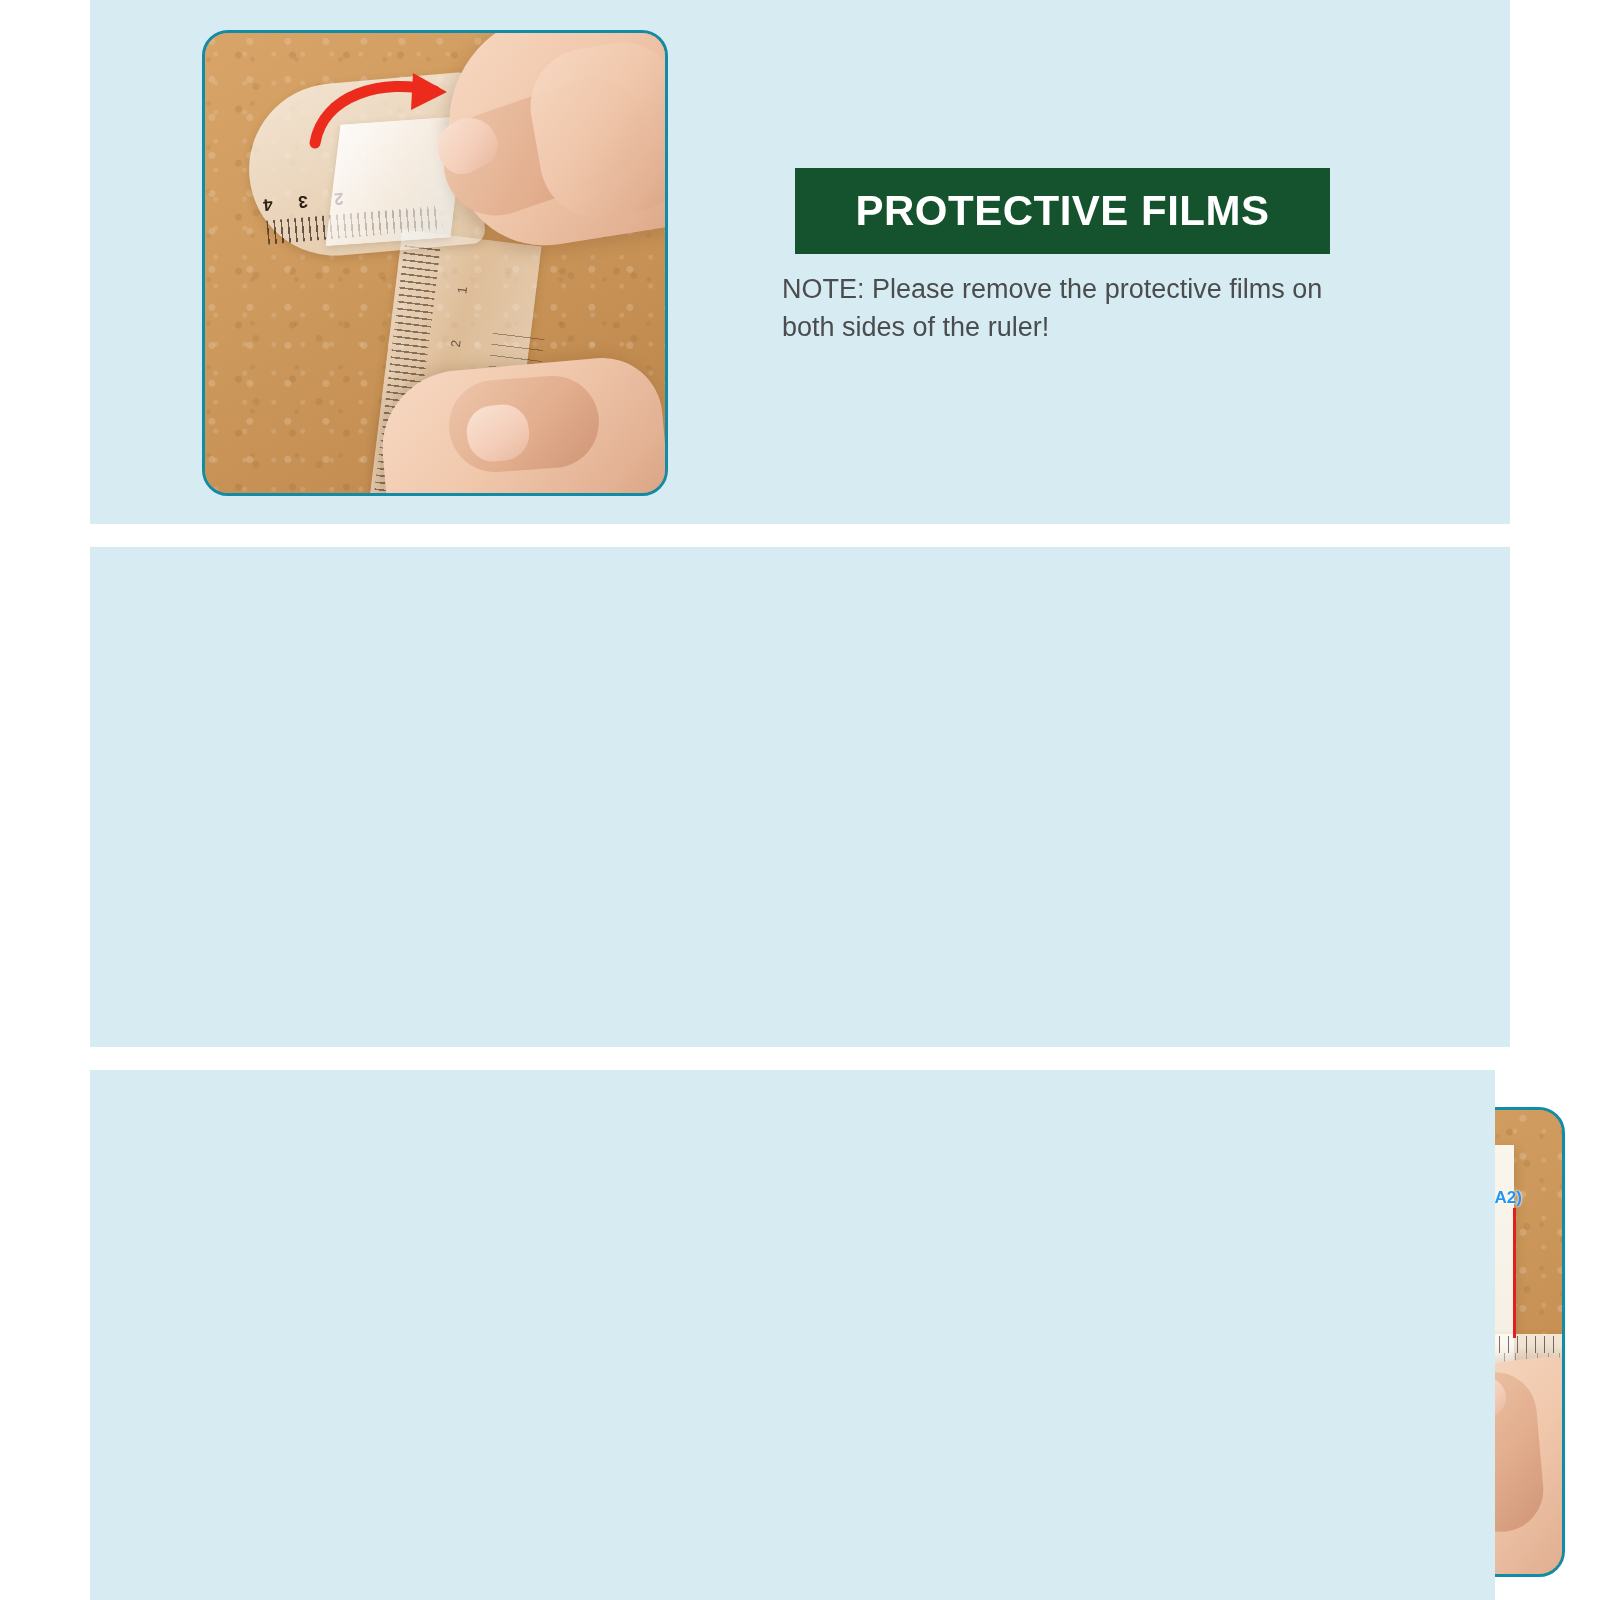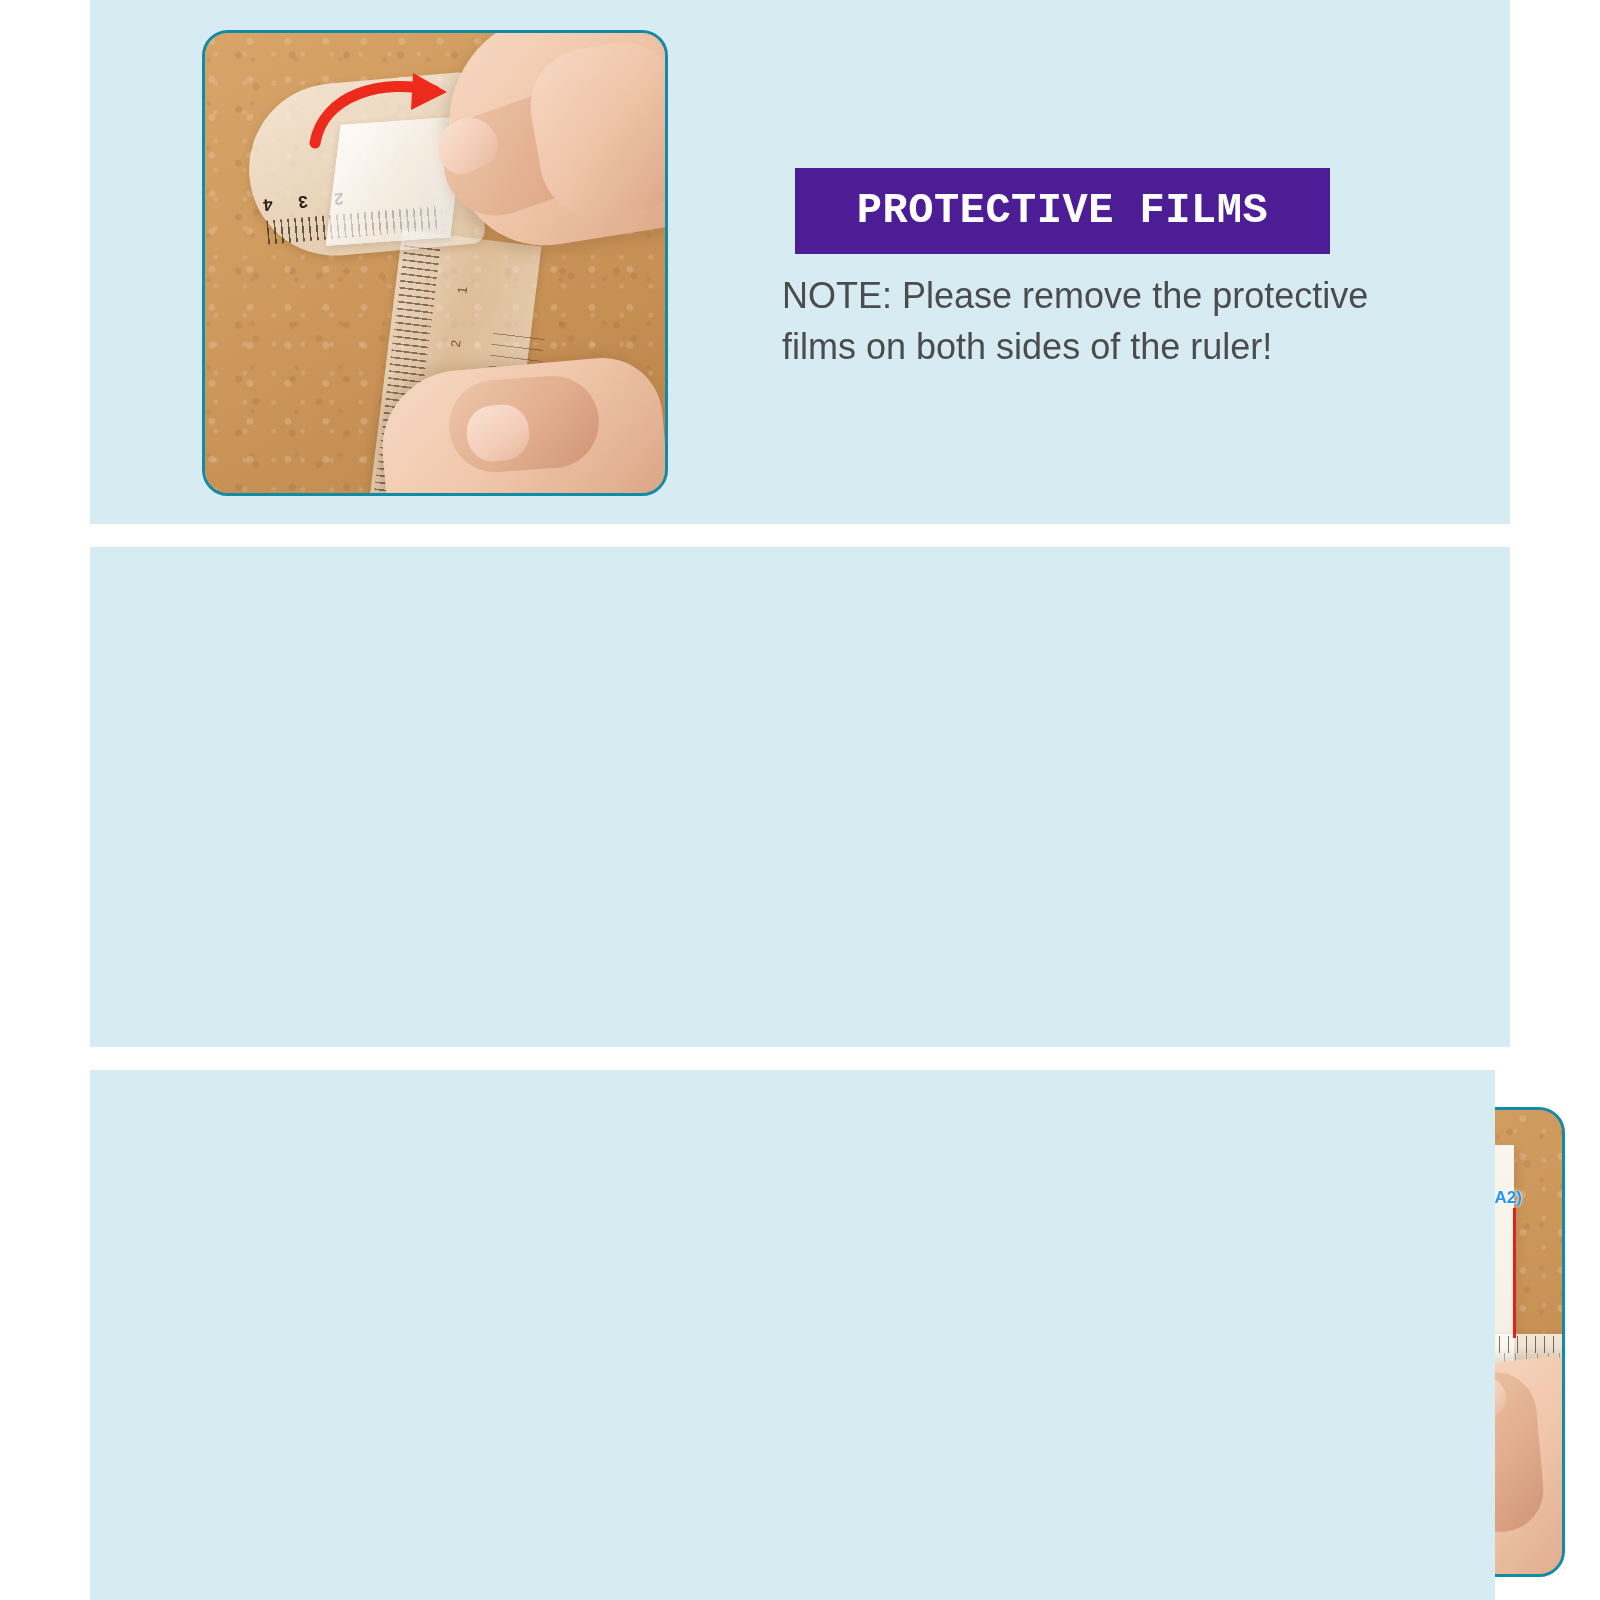--- a/index.html
+++ b/index.html
@@ -47,29 +47,29 @@
   .tickset { position:absolute; inset:0;
     background:repeating-linear-gradient(90deg,
       rgba(40,30,20,.72) 0 1.5px, transparent 1.5px 9px); }
   .tickset.fine { background:repeating-linear-gradient(90deg,
       rgba(40,30,20,.58) 0 1px, transparent 1px 5px); }
 
   
   .arrow-red { position:absolute; }
 
   
-  .bar { position:absolute; background:#4c1d95; display:flex;
-    align-items:center; justify-content:center;font-family:Liberation Mono, monospace; }
+  .bar { position:absolute; background:#14532d; display:flex;
+    align-items:center; justify-content:center; }
   .bar span { color:#ffffff; font-size:42px; font-weight:700;
     letter-spacing:.5px; line-height:1; }
   #bar-1 { left:705px; top:168px;  width:535px; height:86px; }
   #bar-2 { left:272px; top:697px;  width:543px; height:86px; }
 
   
-  .body-copy { position:absolute; color:#4a4c4e; font-size:36px;
+  .body-copy { position:absolute; color:#4a4c4e; font-size:27px;
     line-height:1.42; font-weight:400; }
   #copy-1 { left:692px; top:270px;  width:600px; }
   #copy-2 { left:266px; top:798px;  width:580px; }
 
   
   .callout { position:absolute; color:#2196f3; font-weight:700;
     font-size:17px; white-space:nowrap; text-align:right;
     text-shadow:0 0 3px rgba(255,255,255,.95), 0 0 2px rgba(255,255,255,.9); }
   .leader { position:absolute; width:3px; background:#e02020; }
 </style>

